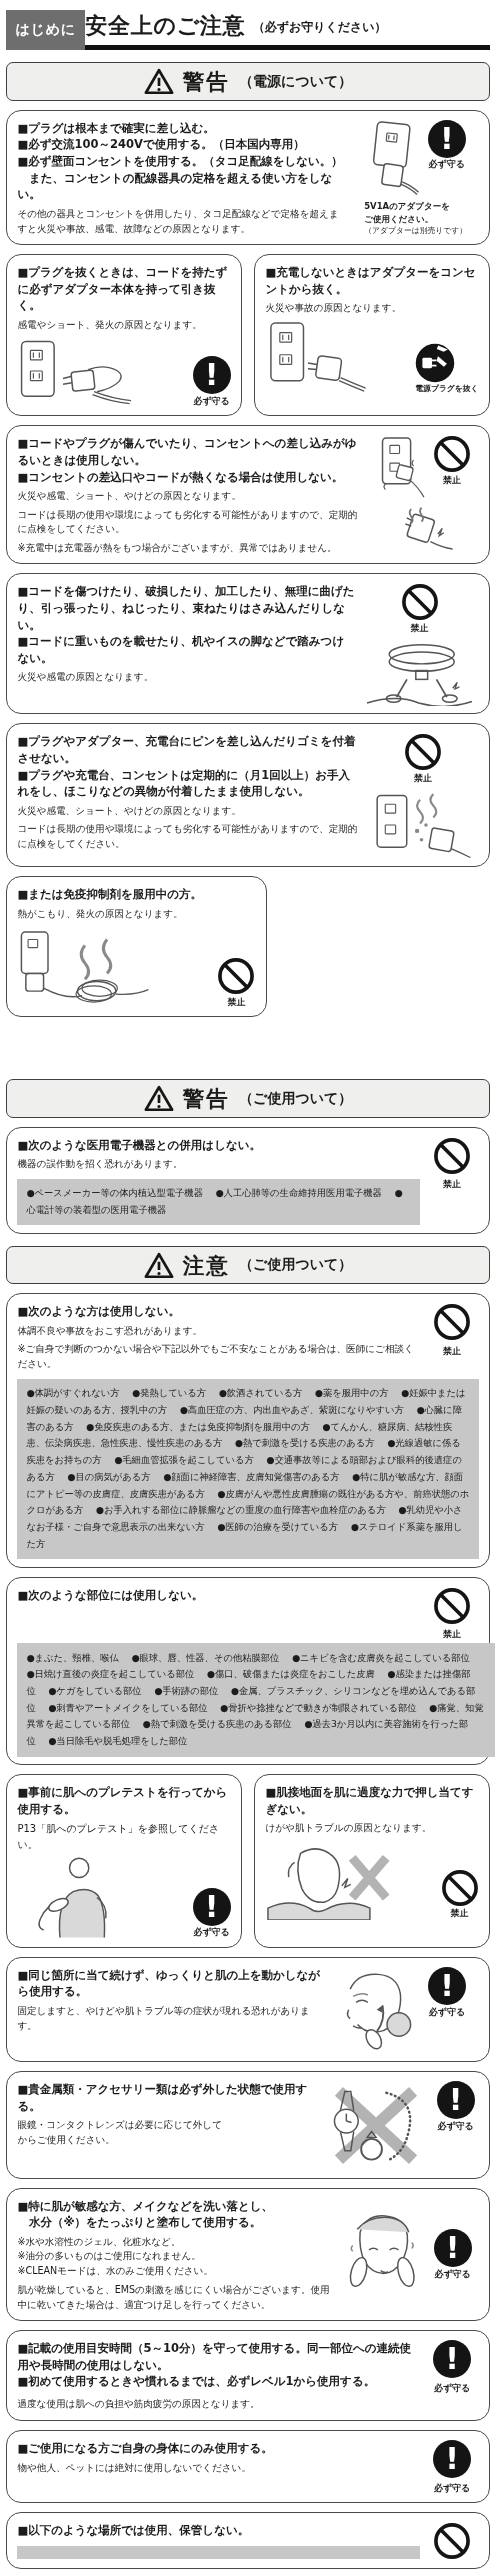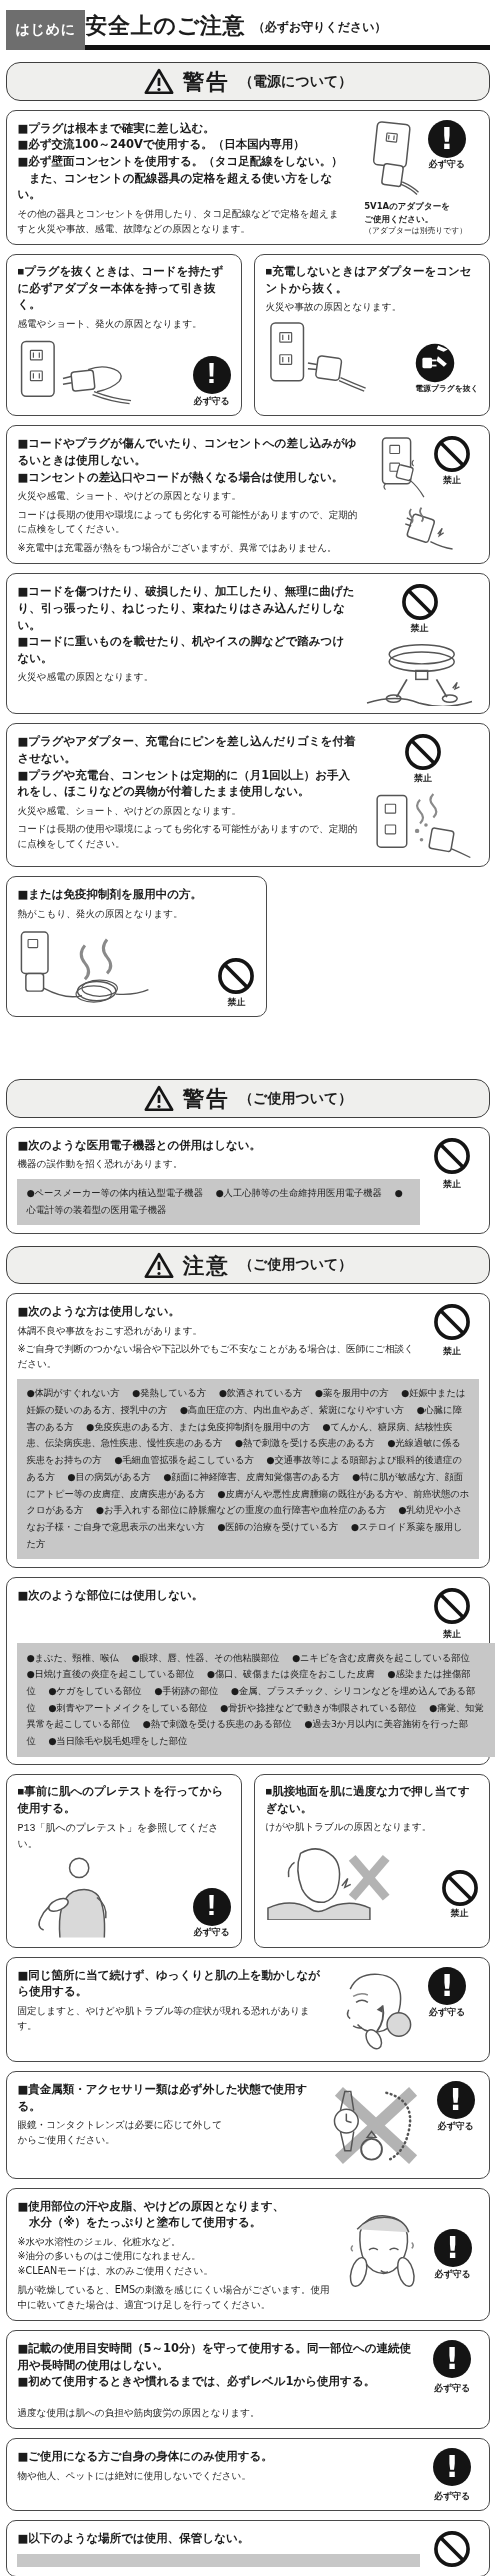--- a/index.html
+++ b/index.html
@@ -10,27 +10,27 @@
   .page{padding:4.4px 0 22px;}
   
   .page-header{display:flex;align-items:stretch;gap:0;padding:6px 6px 0 6px;}
   .tab{background:#6e6e6e;color:#fff;font-size:14px;font-weight:bold;
        display:flex;align-items:center;justify-content:center;padding:0 9.6px;height:40px;letter-spacing:0.7px;}
   .title-wrap{flex:1;border-bottom:5.2px solid #111;display:flex;align-items:flex-end;gap:7.4px;padding-bottom:7px;}
   .title{font-size:22px;font-weight:bold;letter-spacing:0.7px;line-height:1.1;}
   .title-note{font-size:12px;font-weight:bold;padding-bottom:2.2px;}
   
   .sec-header{display:flex;align-items:center;justify-content:center;gap:9px;
-    border:1.5px solid #3f3f3f;border-radius:14px;background:#efefed;margin:12px 6px 9px;padding:3.7px 0;}
+    border:1.5px solid #3f3f3f;border-radius:7px;background:#efefed;margin:12px 6px 9px;padding:3.7px 0;}
   .sec-title{font-size:21.5px;font-weight:bold;letter-spacing:2.2px;}
   .sec-note{font-size:14px;font-weight:bold;}
   .warn-tri{flex:0 0 auto;}
   
-  .box{border:1.5px solid #4a4a4a;border-radius:10px;margin:9px 6px;padding:9px 10.4px 7.4px;background:#fff;}
-  .row2{display:flex;gap:12px;margin:9px 6px;font-family:Liberation Mono, monospace;}
+  .box{border:1.5px solid #4a4a4a;border-radius:15px;margin:9px 6px;padding:9px 10.4px 7.4px;background:#fff;}
+  .row2{display:flex;gap:12px;margin:9px 6px;}
   .row2 .box{flex:1;margin:0;display:flex;flex-direction:column;}
   .cols{display:flex;gap:6px;}
   .main{flex:1;min-width:0;}
   .side{flex:0 0 68px;display:flex;flex-direction:column;align-items:center;gap:3px;}
   .h{font-weight:bold;font-size:11.5px;line-height:1.45;margin:0;}
   .b{font-size:9.6px;line-height:1.55;margin:3.7px 0 0;}
   .gray-list{background:#c7c7c7;padding:6.7px 9px;margin-top:6.7px;font-size:9.3px;line-height:1.8;}
   .li{display:inline;margin-right:9.6px;}
   .side-note{font-size:8.5px;font-weight:bold;line-height:1.45;text-align:left;}
   
@@ -502,21 +502,21 @@
             </div>
           <div class="badge-label">必ず守る</div>
         </div>
       </div>
     </div>
   </section>
 
   <section class="box">
     <div class="cols">
       <div class="main">
-        <p class="h">■使用部位の汗や皮脂、やけどの原因となります、</p>
+        <p class="h">■特に肌が敏感な方、メイクなどを洗い落とし、</p>
         <p class="h">　水分（※）をたっぷりと塗布して使用する。</p>
         <p class="b">※水や水溶性のジェル、化粧水など。</p>
         <p class="b" style="margin-top:0;">※油分の多いものはご使用になれません。</p>
         <p class="b" style="margin-top:0;">※CLEANモードは、水のみご使用ください。</p>
         <p class="b">肌が乾燥していると、EMSの刺激を感じにくい場合がございます。使用中に乾いてきた場合は、適宜つけ足しを行ってください。</p>
       </div>
       <div class="side" style="flex-basis:141px;flex-direction:row;align-items:center;gap:9px;">
         <svg class="ill" width="87" height="96" viewBox="0 0 118 130">
           <path d="M30 34 q8 -24 34 -22 q26 2 30 26 q2 20 -8 36 q-10 16 -24 16 q-16 0 -26 -16 q-8 -18 -6 -40Z" fill="#fff" stroke="#555" stroke-width="2"></path>
           <path d="M26 30 q16 -18 42 -16 q22 2 28 20" fill="#d9d9d9" stroke="#555" stroke-width="2"></path>
@@ -536,21 +536,21 @@
         </div>
       </div>
     </div>
   </section>
 
   <section class="box">
     <div class="cols">
       <div class="main">
         <p class="h">■記載の使用目安時間（5～10分）を守って使用する。同一部位への連続使用や長時間の使用はしない。</p>
         <p class="h">■初めて使用するときや慣れるまでは、必ずレベル1から使用する。</p>
-        <p class="b" style="margin-top:16px;">過度な使用は肌への負担や筋肉疲労の原因となります。</p>
+        <p class="b" style="margin-top:8px;font-family:Liberation Mono, monospace;">過度な使用は肌への負担や筋肉疲労の原因となります。</p>
       </div>
       <div class="side" style="flex-basis:53px;justify-content:flex-start;">
         <div class="badge-must">
             <span>!</span>
           </div>
         <div class="badge-label">必ず守る</div>
       </div>
     </div>
   </section>
 

